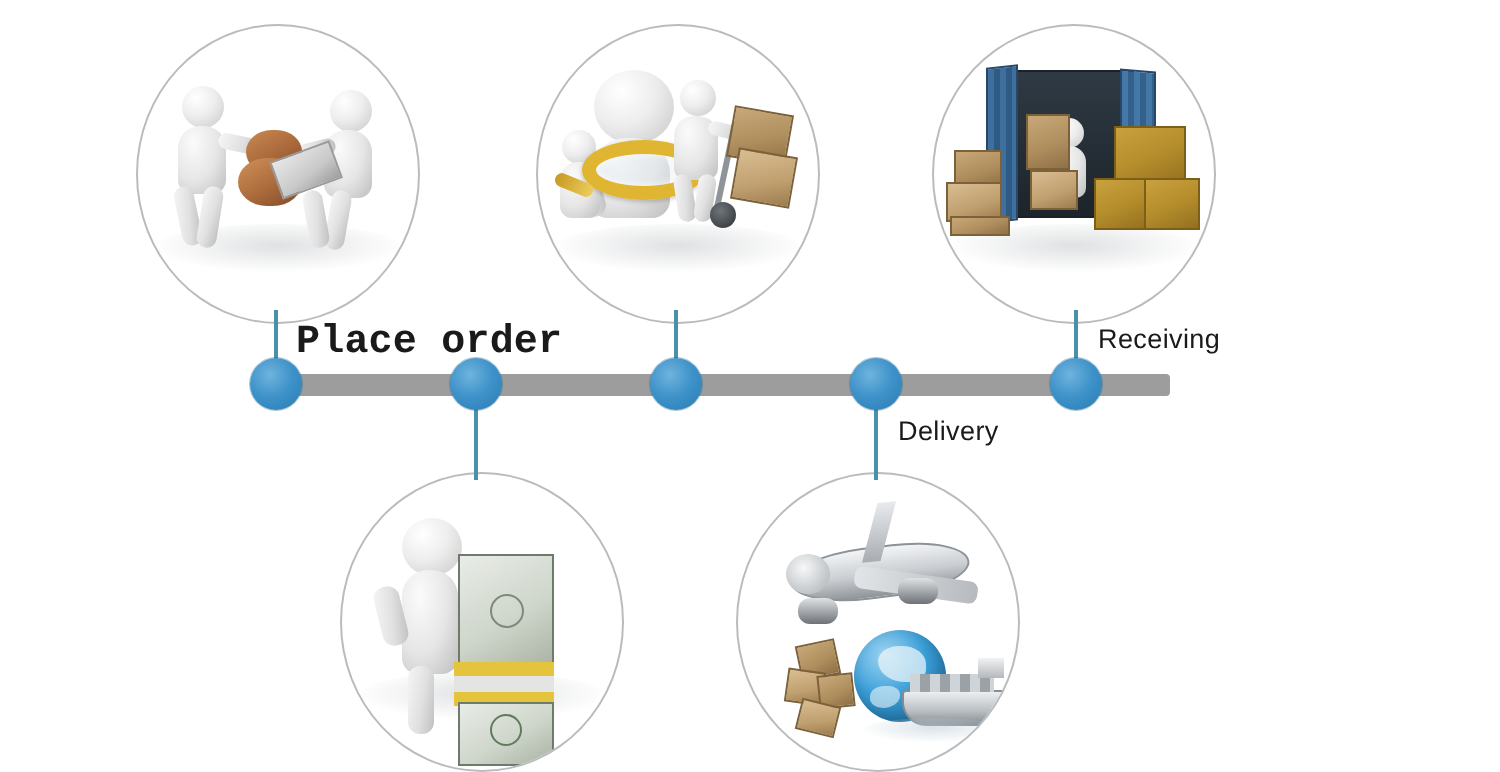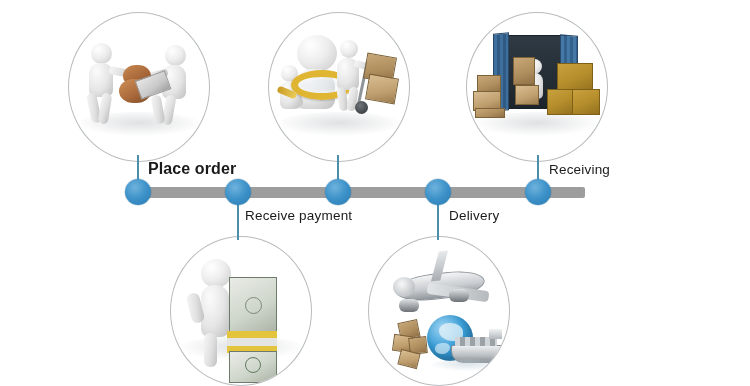--- a/index.html
+++ b/index.html
@@ -41,23 +41,23 @@
   
   .tl-label {
     position: absolute;
     white-space: nowrap;
     color: #1a1a1a;
     font-size: 13.5px;
     font-family: "Liberation Sans", sans-serif;
     letter-spacing: .2px;
   }
   .tl-label.serif {
-    font-family: Liberation Sans, sans-serif;
+    font-family: Liberation Mono, monospace;
     font-weight: bold;
-    font-size: 16px;
+    font-size: 20px;
     letter-spacing: .1px;
   }
 
   
   .bubble {
     position: absolute;
     border: 1.4px solid #b9bcbe;
     border-radius: 50%;
     background: #ffffff;
     overflow: hidden;
@@ -293,20 +293,19 @@
   <div class="timeline-bar" style="left:133px; top:187px; width:452px; height:11px;"></div>
 
   <div class="tl-dot" style="left:125px; top:179px;"></div>
   <div class="tl-dot" style="left:225px; top:179px;"></div>
   <div class="tl-dot" style="left:325px; top:179px;"></div>
   <div class="tl-dot" style="left:425px; top:179px;"></div>
   <div class="tl-dot" style="left:525px; top:179px;"></div>
 
   <div class="tl-label serif" style="left:148px; top:160px;">Place order</div>
 
-  <div class="tl-label" style="left:245px; top:208px;">Receive payment</div>
 
 
   <div class="tl-label" style="left:449px; top:208px;text-align:right;">Delivery</div>
 
   <div class="tl-label" style="left:549px; top:162px;">Receiving</div>
 
 </div>
 
 </body></html>

